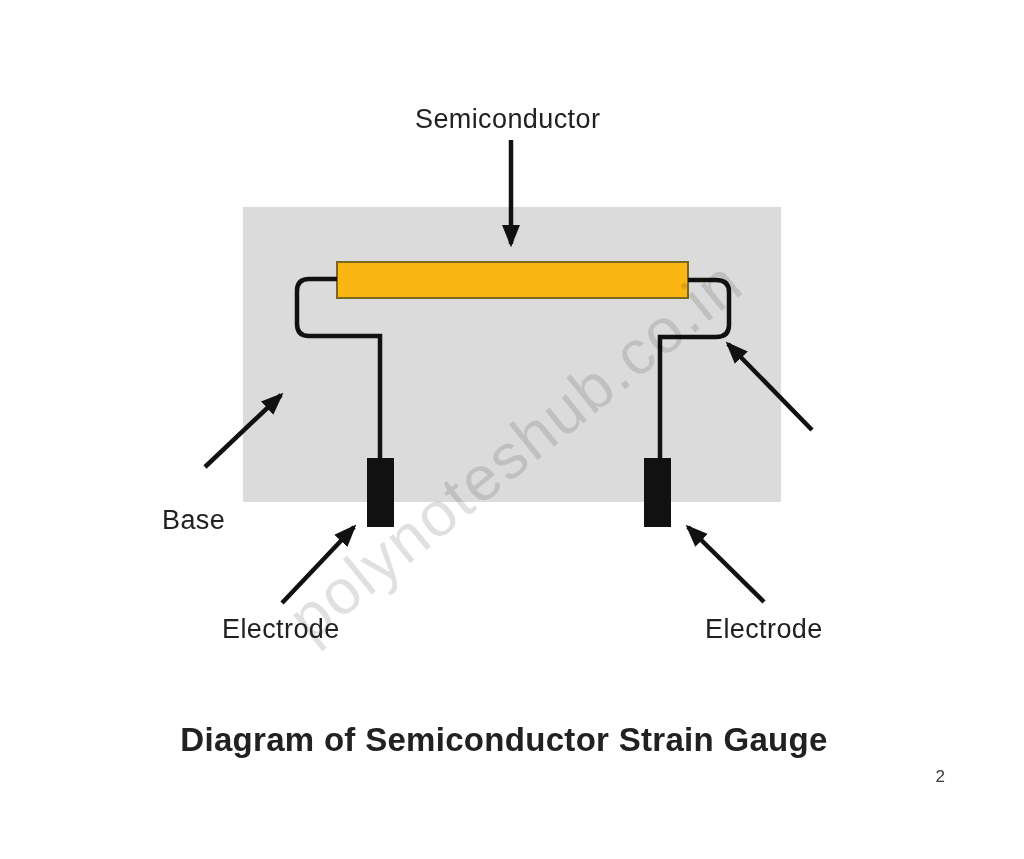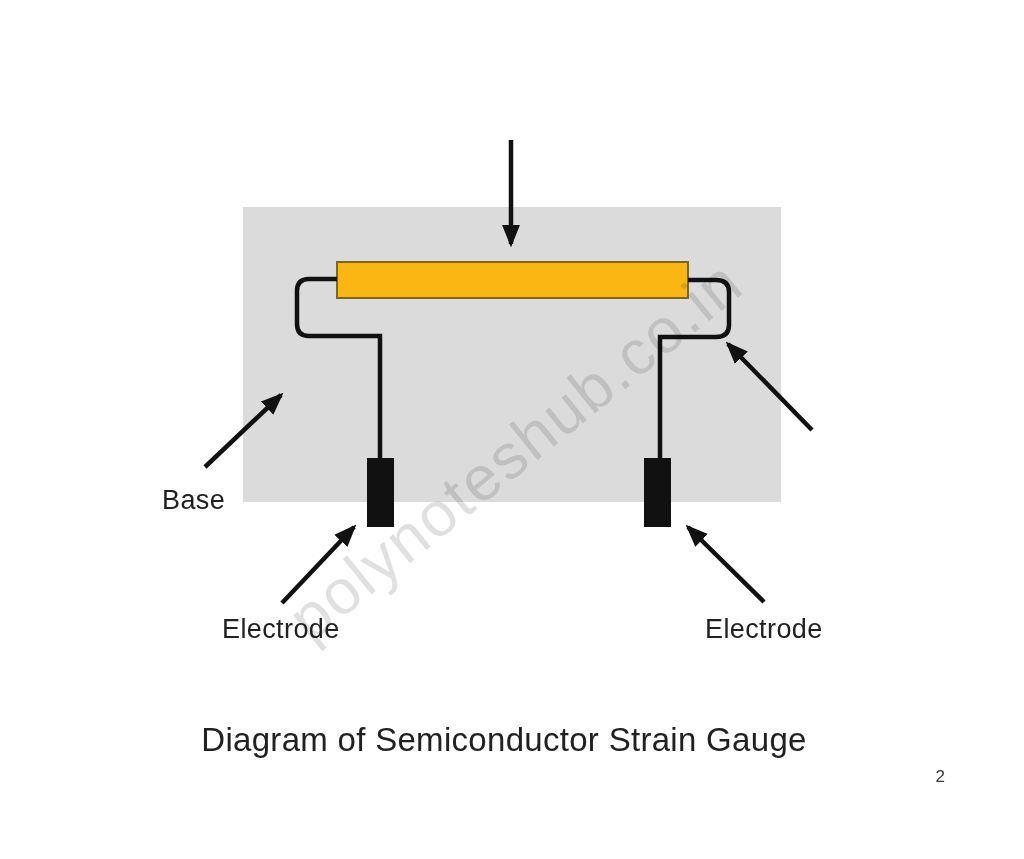--- a/index.html
+++ b/index.html
@@ -20,31 +20,31 @@
   .lbl {
     position: absolute;
     font-size: 27px;
     font-weight: 500;
     letter-spacing: 0.4px;
     color: var(--text, #212121);
     white-space: nowrap;
     line-height: 32px;
   }
   .lbl-semiconductor { left: 415px; top: 103px; }
-  .lbl-base          { left: 162px; top: 484px; }
+  .lbl-base          { left: 162px; top: 504px; }
   .lbl-gold-lead     { left: 802px; top: 448px; line-height: 37px; white-space: normal; width: 90px; }
   .lbl-electrode-left  { left: 222px; top: 613px; }
   .lbl-electrode-right { left: 705px; top: 613px; }
   .caption {
     position: absolute;
     left: 0; right: 16px;
     top: 721px;
     text-align: center;
     font-size: 33px;
-    font-weight: 400;
+    font-weight: 700;
     letter-spacing: 0.3px;
     color: var(--text, #212121);
   }
   .page-number {
     position: absolute;
     right: 79px;
     top: 767px;
     font-size: 17px;
     color: var(--page-num, #3a3a3a);
   }
@@ -87,20 +87,21 @@
 
     <line x1="511" y1="140" x2="511" y2="244" stroke="var(--line, #111111)" stroke-width="4.5" marker-end="url(#arrowhead)"></line>
     <line x1="205" y1="467" x2="281" y2="395" stroke="var(--line, #111111)" stroke-width="4.5" marker-end="url(#arrowhead)"></line>
     <line x1="812" y1="430" x2="728" y2="344" stroke="var(--line, #111111)" stroke-width="4.5" marker-end="url(#arrowhead)"></line>
     <line x1="282" y1="603" x2="354" y2="527" stroke="var(--line, #111111)" stroke-width="4.5" marker-end="url(#arrowhead)"></line>
     <line x1="764" y1="602" x2="688" y2="527" stroke="var(--line, #111111)" stroke-width="4.5" marker-end="url(#arrowhead)"></line>
   </svg>
 
   <div class="watermark">polynoteshub.co.in</div>
 
+  <div class="lbl lbl-semiconductor">Semiconductor</div>
 
   <div class="lbl lbl-base">Base</div>
 
 
   <div class="lbl lbl-electrode-left">Electrode</div>
 
   <div class="lbl lbl-electrode-right">Electrode</div>
 
   <div class="caption">Diagram of Semiconductor Strain Gauge</div>
 

